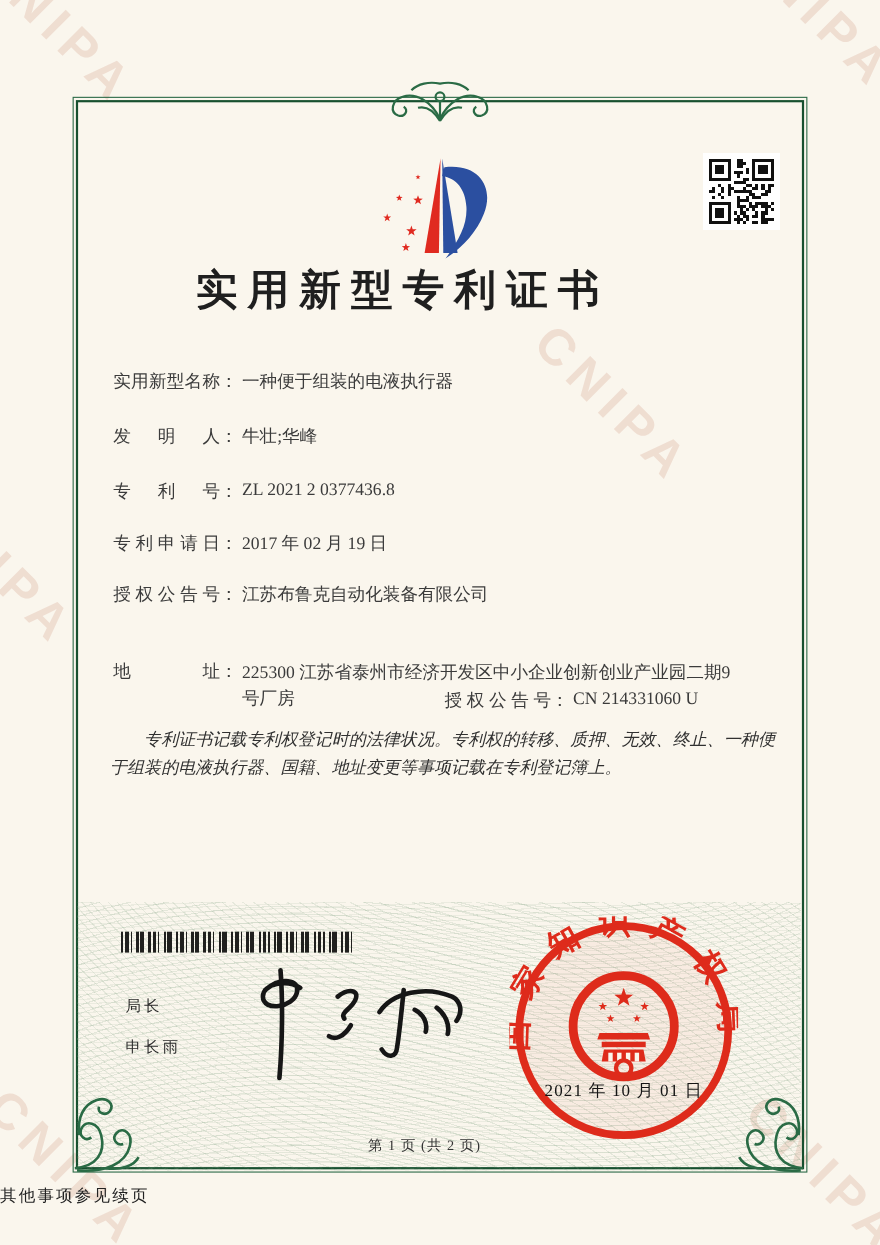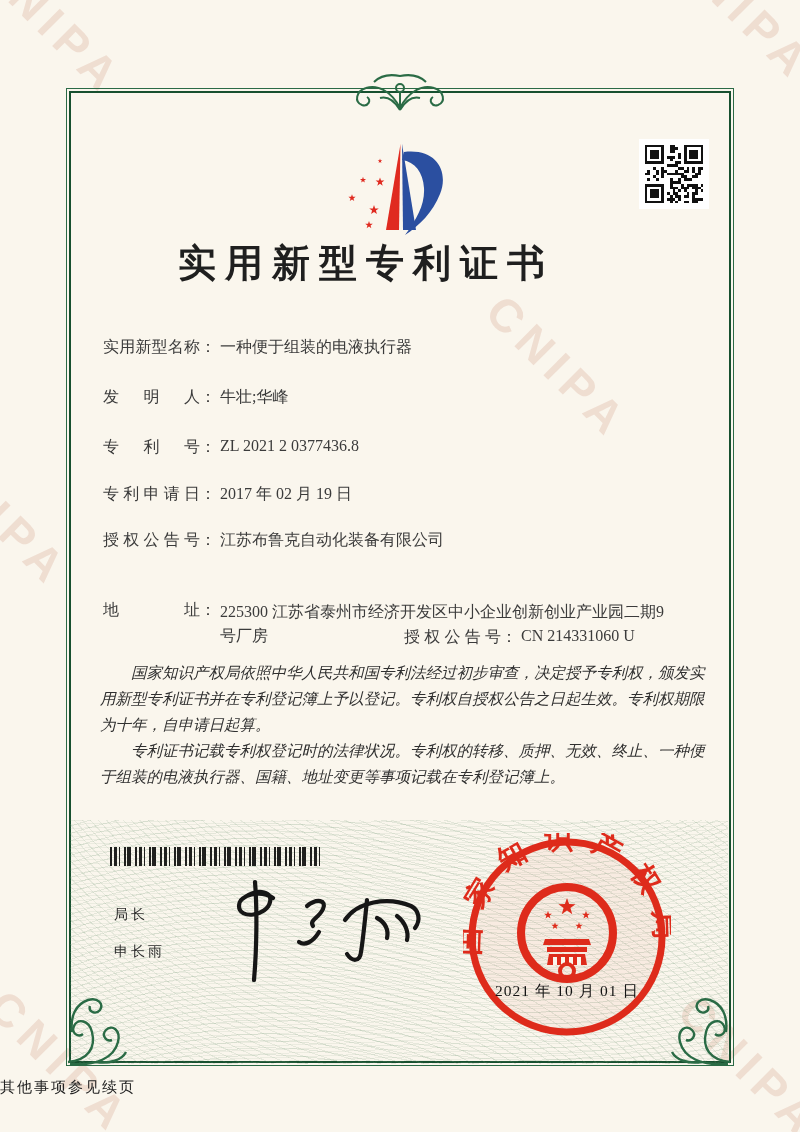--- a/index.html
+++ b/index.html
@@ -269,21 +269,20 @@
   <div class="frow" style="left:103px;top:600px;">
     <span class="flabel">地址</span><span class="fcolon">：</span>
     <span class="fval fval-wrap">225300 江苏省泰州市经济开发区中小企业创新创业产业园二期9号厂房</span>
   </div>
   <div class="frow" style="left:404px;top:627px;">
     <span class="flabel">授权公告号</span><span class="fcolon">：</span>
     <span class="fval">CN 214331060 U</span>
   </div>
 
   <div class="paras">
-    <p>国家知识产权局依照中华人民共和国专利法经过初步审查，决定授予专利权，颁发实用新型专利证书并在专利登记簿上予以登记。专利权自授权公告之日起生效。专利权期限为十年，自申请日起算。</p>
     <p>专利证书记载专利权登记时的法律状况。专利权的转移、质押、无效、终止、一种便于组装的电液执行器、国籍、地址变更等事项记载在专利登记簿上。</p>
   </div>
 
   <div class="barcode"></div>
 
   <div class="signer" style="top:906px;">局长</div>
   <div class="signer" style="top:943px;">申长雨</div>
 
   <svg class="sig-svg" width="215" height="115" viewBox="0 0 215 115">
     <g fill="none" stroke="#161616" stroke-width="4.2" stroke-linecap="round" stroke-linejoin="round">
@@ -319,15 +318,16 @@
       <path d="M86 121 L 122 121 L 124 132 L 84 132 Z"></path>
       <rect x="90" y="124" width="4" height="8" fill="#faf6ed"></rect>
       <rect x="98" y="124" width="4" height="8" fill="#faf6ed"></rect>
       <rect x="106" y="124" width="4" height="8" fill="#faf6ed"></rect>
       <rect x="114" y="124" width="4" height="8" fill="#faf6ed"></rect>
       <circle cx="104" cy="138" r="7" fill="none" stroke="#de2b1b" stroke-width="4"></circle>
     </g>
     <text x="104" y="163" text-anchor="middle" font-size="15.5" fill="#151515" font-family="Liberation Serif, DejaVu Serif, serif" letter-spacing="1">2021 年 10 月 01 日</text>
   </svg>
 
+  <div class="pageinfo">第 1 页 (共 2 页)</div>
   <div class="contnote">其他事项参见续页</div>
 
 </div>
 
 </body></html>

